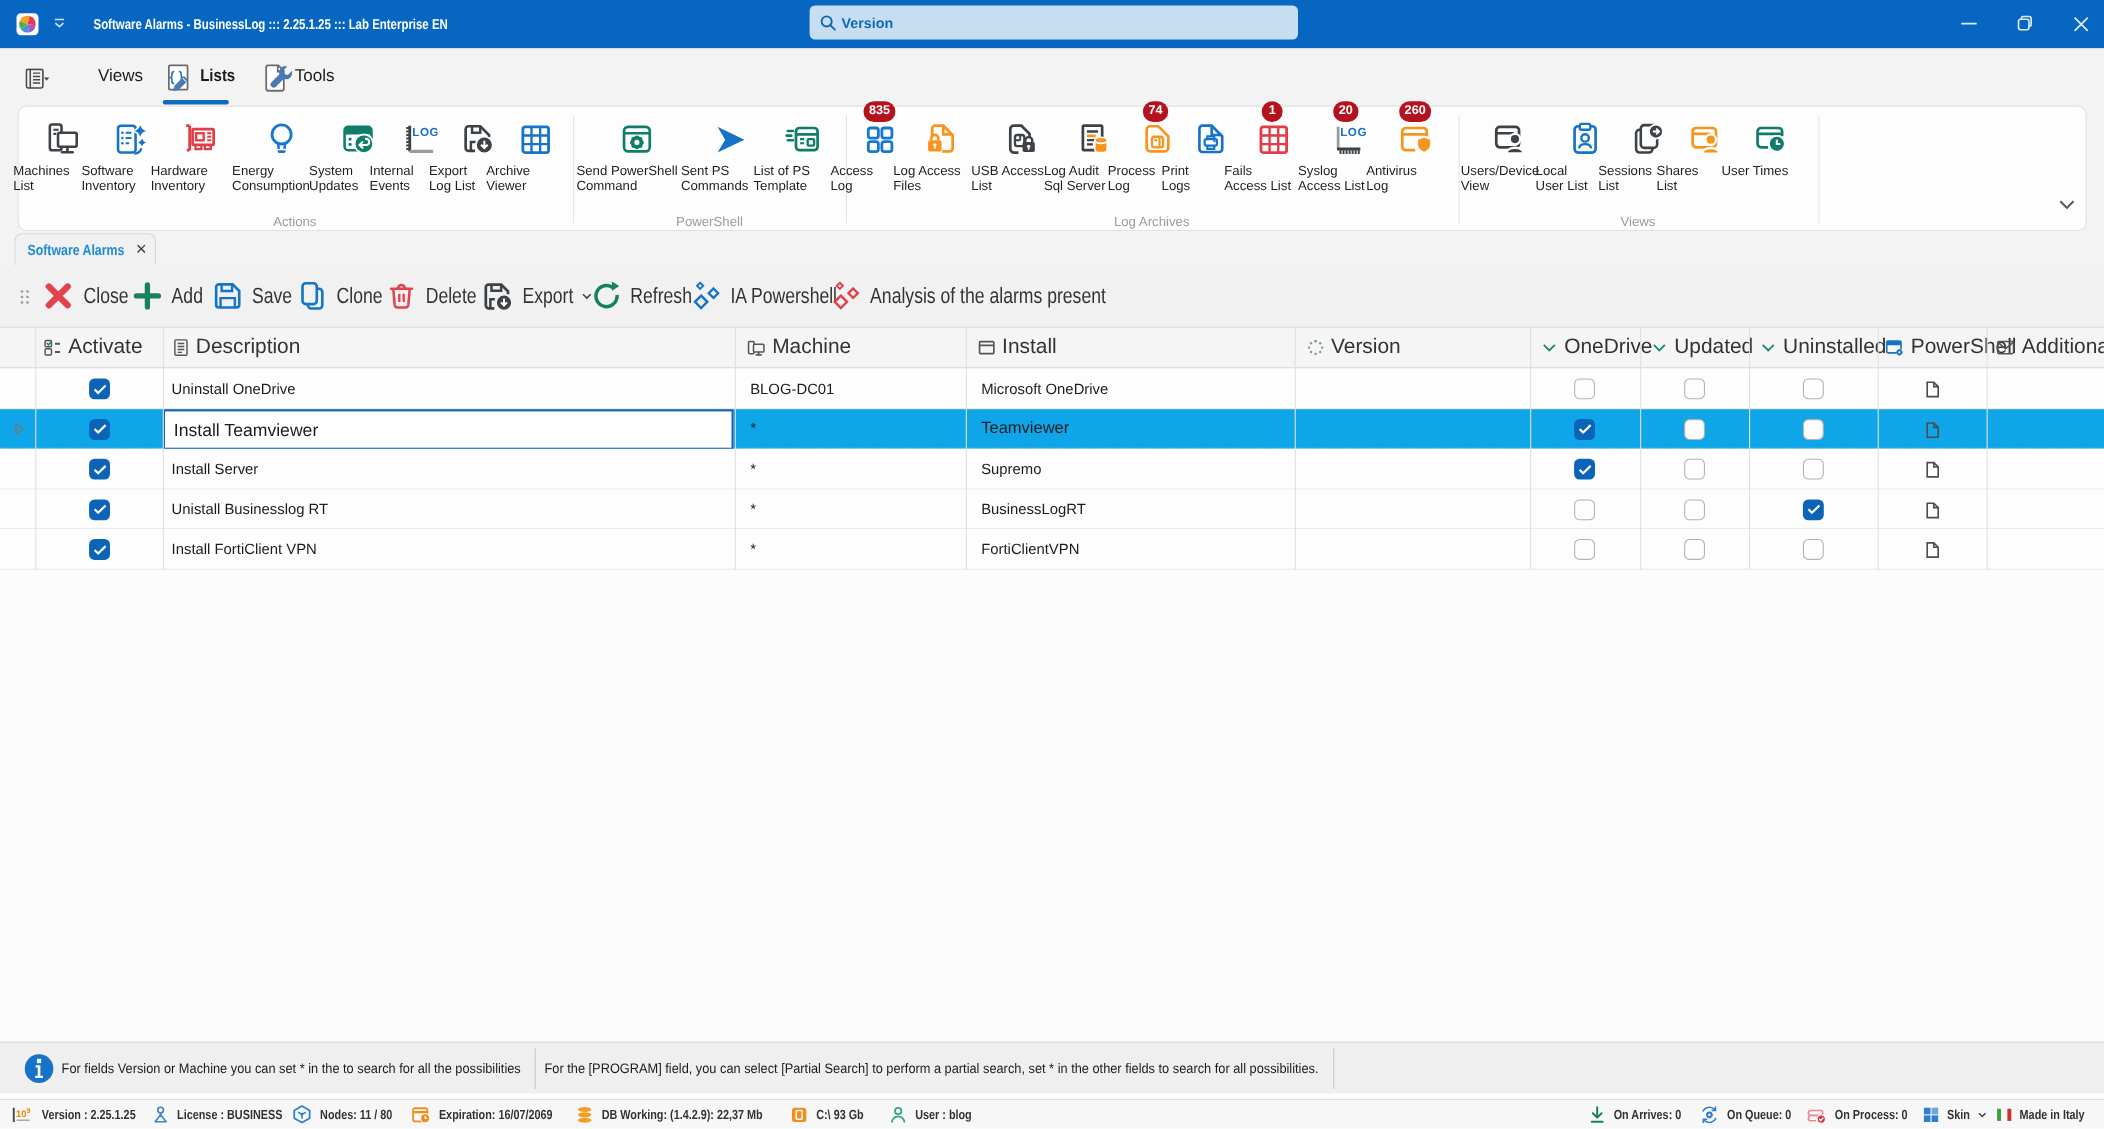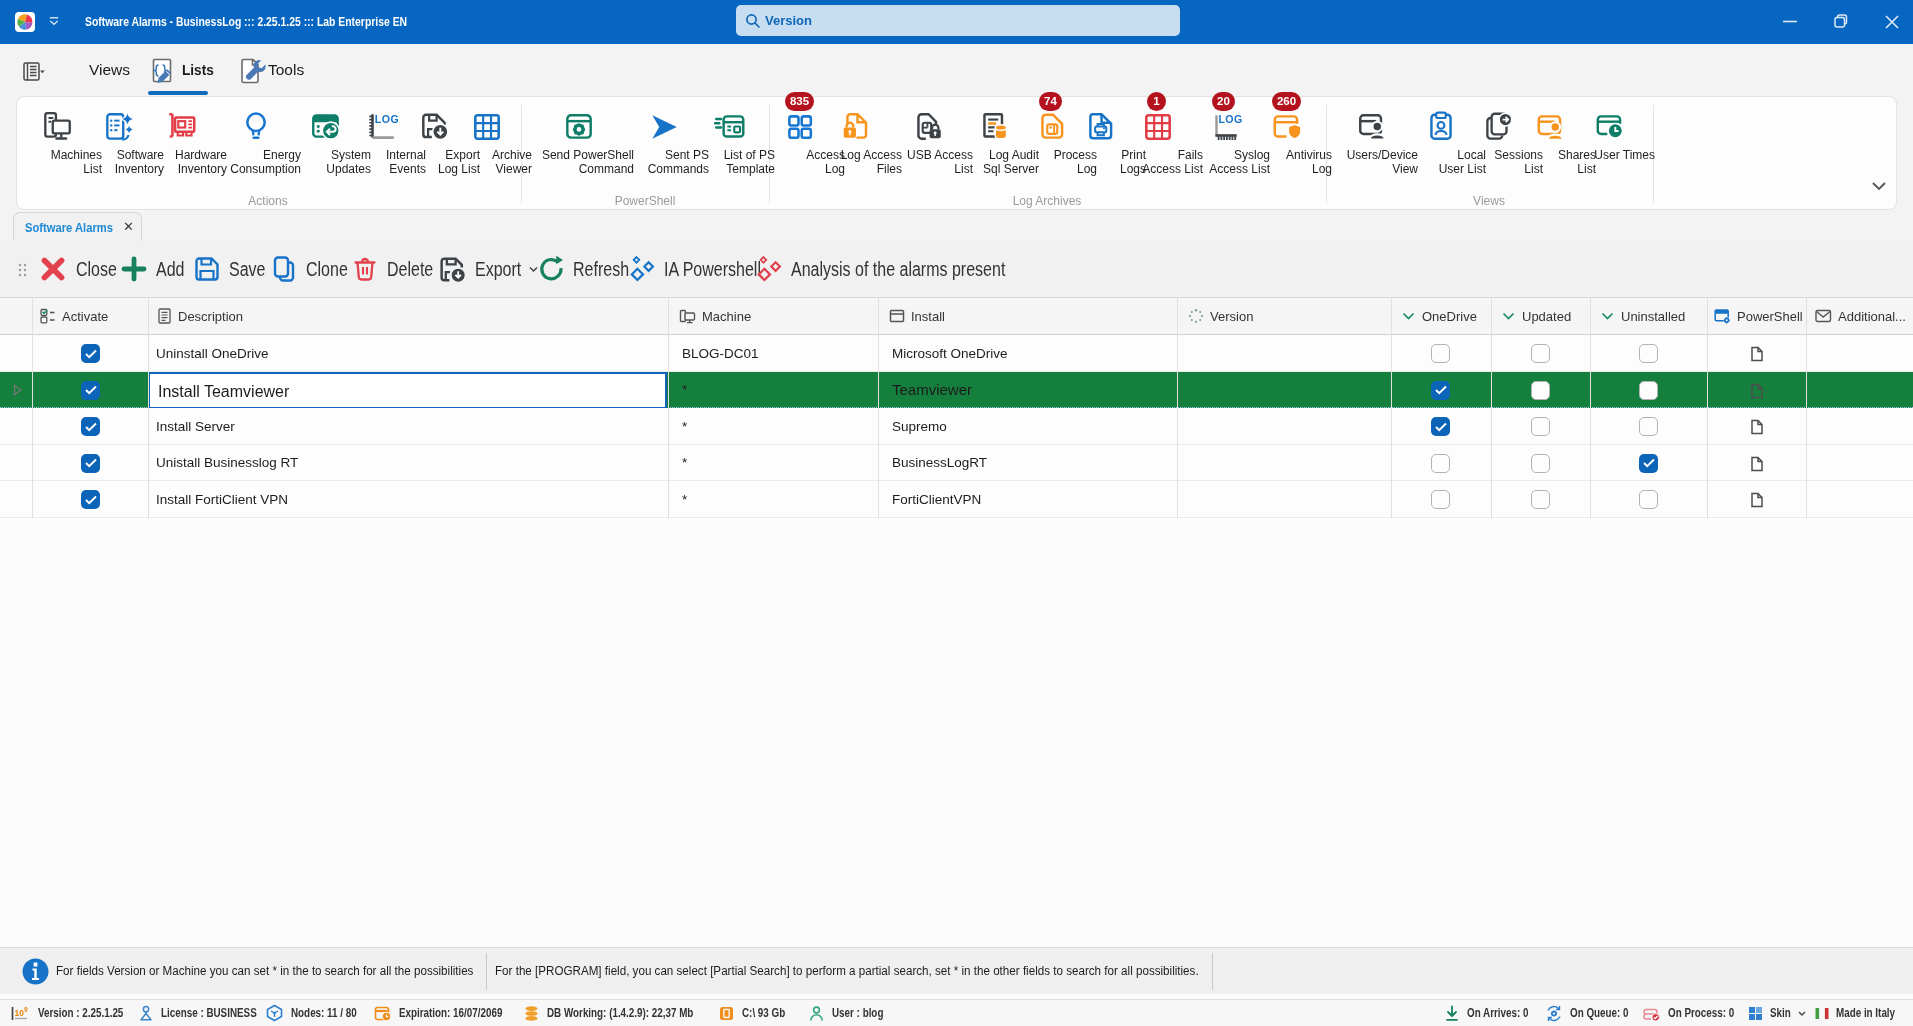--- a/index.html
+++ b/index.html
@@ -14,47 +14,47 @@
 #searchbox span { position:absolute; left:29px; top:8px; font-size:13px; font-weight:700; color:#1067b6; }
 #winbtns { position:absolute; right:0; top:0; height:44px; }
 
 #tabrow { position:absolute; left:0; top:44px; width:1913px; height:52px; background:#f3f3f3; }
 .rtab { position:absolute; top:0; height:52px; display:flex; align-items:center; font-size:15.5px; color:#1b1b1b; }
 #lists-underline { position:absolute; left:148px; top:47px; width:60px; height:4px; border-radius:2px; background:#0f6cbd; }
 
 #ribbon-bg { position:absolute; left:0; top:96px; width:1913px; height:119px; background:#f3f3f3; }
 #ribbon { position:absolute; left:16px; top:96px; width:1881px; height:114px; background:#fdfdfd; border:1px solid #e2e2e2; border-radius:8px; }
 .rsep { position:absolute; top:8px; width:1px; height:98px; background:#e3e3e3; }
-.rbtn { position:absolute; top:13px; text-align:right; }
+.rbtn { position:absolute; top:13px; text-align:left; }
 .rbtn .ric { height:34px; display:flex; align-items:center; justify-content:center; }
 .rbtn .rlab { margin-top:5px; font-size:12px; line-height:13.5px; color:#1f1f1f; }
 .glabel { position:absolute; top:97px; font-size:12px; color:#9b9b9b; text-align:center; }
 .badge { position:absolute; top:92px; height:19px; background:#b5121f; border-radius:10px; color:#fff; font-size:11.5px; font-weight:700; line-height:19px; text-align:center; z-index:5; }
 #rib-chevron { position:absolute; left:1854px; top:84px; }
 
 #tabstrip { position:absolute; left:0; top:215px; width:1913px; height:26px; background:#f3f3f3; }
 #doctab { position:absolute; left:13px; top:212px; width:129px; height:29px; background:#f1f1f1; border:1px solid #d5d5d5; border-bottom:none; border-radius:7px 7px 0 0; }
 #doctab .t { position:absolute; left:11px; top:7px; font-size:13.5px; font-weight:700; color:#1d8ad6; transform:scaleX(0.83); transform-origin:left center; white-space:nowrap; }
 #doctab .x { position:absolute; left:109px; top:6px; font-size:13px; color:#3a3a3a; }
 
 #toolbar { position:absolute; left:0; top:241px; width:1913px; height:57px; background:#f1f1f1; border-bottom:1px solid #d9d9d9; }
 .tbtn { position:absolute; top:0; height:56px; display:flex; align-items:center; gap:7px; font-size:20px; color:#333; }
 .tbtn span { transform:scaleX(0.80); transform-origin:left center; white-space:nowrap; }
 
 #grid { position:absolute; left:0; top:298px; width:1913px; }
 #ghead { position:absolute; left:0; top:0; width:1913px; height:37px; background:#f5f5f5; border-bottom:1px solid #d0d0d0; }
-.hcell { position:absolute; top:0; height:36px; display:flex; align-items:center; gap:6px; font-size:13px; color:#333; }
+.hcell { position:absolute; top:0; height:36px; display:flex; align-items:center; gap:6px; font-size:19px; color:#333; }
 .gvline { position:absolute; top:0; width:1px; background:#e0e0e0; }
 .grow { position:absolute; left:0; width:1913px; height:36.6px; background:#fdfdfd; border-bottom:1px solid #ececec; }
 .grow .txt { position:absolute; top:0; height:36px; display:flex; align-items:center; font-size:13.5px; color:#1c1c1c; }
 .cb { position:absolute; width:19px; height:19px; border-radius:5px; }
 .cb.on { background:#0b64b8; }
 .cb.off { background:#fdfdfd; border:1px solid #b3b3b3; }
 .cb.on svg { position:absolute; left:2.5px; top:3.5px; }
-.grow.sel { background:#15803d; border-bottom:1px dotted #aac6e4;padding-left:14px; }
+.grow.sel { background:#0ea5e9; border-bottom:1px dotted #aac6e4;padding-left:14px; }
 .grow .txt.big { font-size:15px; }
 #editcell { position:absolute; left:148px; top:0; width:519px; height:37px; background:#fff; border:2px solid #1166bb; }
 #editcell span { position:absolute; left:8px; top:9px; font-size:16px; color:#1c1c1c; }
 
 #infobar { position:absolute; left:0; top:947px; width:1913px; height:47px; background:#efefef; border-top:1px solid #dadada; font-size:12.5px; color:#1c1c1c; }
 #infobar .itext { transform:scaleX(0.93); transform-origin:left center; white-space:nowrap; }
 
 #statusbar { position:absolute; left:0; top:999px; width:1913px; height:27px; background:#f7f7f7; border-top:1px solid #e0e0e0; }
 .sitem { position:absolute; top:0; height:26px; display:flex; align-items:center; gap:7px; font-size:12px; font-weight:700; color:#333; }
 .sitem span { transform:scaleX(0.82); transform-origin:left center; white-space:nowrap; }

